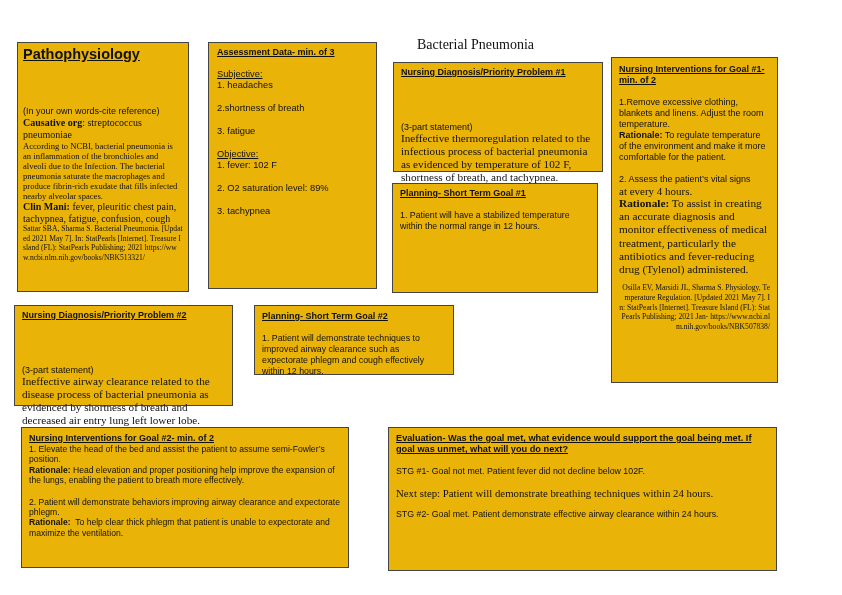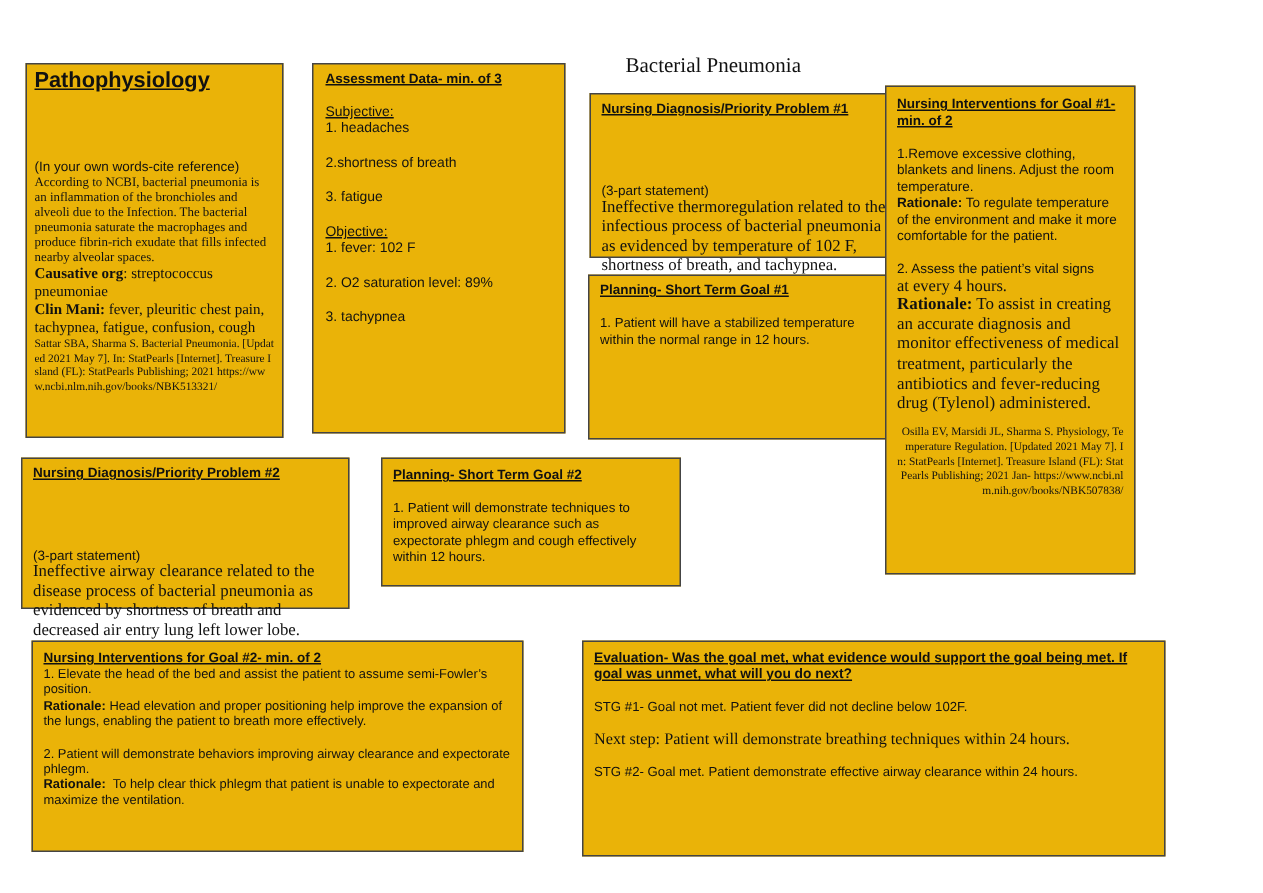--- a/index.html
+++ b/index.html
@@ -14,22 +14,22 @@
   b { font-weight:bold; }
 </style>
 </head>
 <body>
 
 <div class="title">Bacterial Pneumonia</div>
 
 <div class="box" style="left:17px;top:42px;width:172px;height:250px;padding:3px 5px;">
   <span class="sans" style="display:block;font-weight:bold;text-decoration:underline;font-size:14.5px;line-height:16px;">Pathophysiology</span>
   <span class="sub">(In your own words-cite reference)</span>
+  <span class="serif p" style="font-size:10px;line-height:12px;margin-top:1px;"><b>Causative org</b><span>: streptococcus pneumoniae</span></span>
   <span class="serif p" style="font-size:8.6px;line-height:10px;">According to NCBI, bacterial pneumonia is an inflammation of the bronchioles and alveoli due to the Infection. The bacterial pneumonia saturate the macrophages and produce fibrin-rich exudate that fills infected nearby alveolar spaces.</span>
-  <span class="serif p" style="font-size:10px;line-height:12px;margin-top:1px;"><b>Causative org</b><span>: streptococcus pneumoniae</span></span>
   <span class="serif p" style="font-size:10px;line-height:11.5px;"><b>Clin Mani:</b><span> fever, pleuritic chest pain, tachypnea, fatigue, confusion, cough</span></span>
   <span class="serif p" style="font-size:7.6px;line-height:9.5px;word-break:break-all;">Sattar SBA, Sharma S. Bacterial Pneumonia. [Updated 2021 May 7]. In: StatPearls [Internet]. Treasure Island (FL): StatPearls Publishing; 2021 https://www.ncbi.nlm.nih.gov/books/NBK513321/</span>
 </div>
 
 <div class="box" style="left:208px;top:42px;width:169px;height:247px;padding:4px 8px;">
   <span class="hd" style="font-size:9px;">Assessment Data- min. of 3</span>
   <div class="sans" style="font-size:9.3px;line-height:11px;margin-top:11px;">
     <span class="p" style="text-decoration:underline;">Subjective:</span>
     <span class="p">1. headaches</span>
     <span class="p" style="margin-top:12px;">2.shortness of breath</span>
@@ -45,39 +45,39 @@
   <span class="hd" style="font-size:9px;">Nursing Diagnosis/Priority Problem #1</span>
   <span class="sub">(3-part statement)</span>
   <span class="serif p" style="font-size:11.2px;line-height:13px;">Ineffective thermoregulation related to the infectious process of bacterial pneumonia as evidenced by temperature of 102 F, shortness of breath, and tachypnea.</span>
 </div>
 
 <div class="box" style="left:392px;top:183px;width:206px;height:110px;padding:4px 7px;">
   <span class="hd" style="font-size:9px;">Planning- Short Term Goal #1</span>
   <span class="sans p" style="font-size:8.8px;line-height:11px;margin-top:11px;">1. Patient will have a stabilized temperature within the normal range in 12 hours.</span>
 </div>
 
-<div class="box" style="left:590px;top:57px;width:167px;height:326px;padding:6px 7px;">
+<div class="box" style="left:611px;top:57px;width:167px;height:326px;padding:6px 7px;">
   <span class="hd" style="font-size:9px;">Nursing Interventions for Goal #1- min. of 2</span>
   <div class="sans" style="font-size:9px;line-height:11px;margin-top:11px;">
     <span class="p">1.Remove excessive clothing, blankets and linens. Adjust the room temperature.</span>
     <span class="p"><b>Rationale:</b><span> To regulate temperature of the environment and make it more comfortable for the patient.</span></span>
     <span class="p" style="margin-top:11px;">2. Assess the patient’s vital signs</span>
   </div>
   <span class="serif p" style="font-size:11px;line-height:12px;">at every 4 hours.</span>
   <span class="serif p" style="font-size:11.3px;line-height:13.2px;"><b>Rationale:</b><span> To assist in creating an accurate diagnosis and monitor effectiveness of medical treatment, particularly the antibiotics and fever-reducing drug (Tylenol) administered.</span></span>
   <span class="serif p" style="font-size:7.6px;line-height:9.7px;margin-top:7px;word-break:break-all;text-align:right;">Osilla EV, Marsidi JL, Sharma S. Physiology, Temperature Regulation. [Updated 2021 May 7]. In: StatPearls [Internet]. Treasure Island (FL): StatPearls Publishing; 2021 Jan- https://www.ncbi.nlm.nih.gov/books/NBK507838/</span>
 </div>
 
 <div class="box" style="left:14px;top:305px;width:219px;height:101px;padding:4px 7px;">
   <span class="hd" style="font-size:9px;">Nursing Diagnosis/Priority Problem #2</span>
   <span class="sub">(3-part statement)</span>
   <span class="serif p" style="font-size:11.2px;line-height:13px;">Ineffective airway clearance related to the disease process of bacterial pneumonia as evidenced by shortness of breath and decreased air entry lung left lower lobe.</span>
 </div>
 
-<div class="box" style="left:254px;top:305px;width:200px;height:86px;padding:5px 7px;">
+<div class="box" style="left:254px;top:305px;width:200px;height:70px;padding:5px 7px;">
   <span class="hd" style="font-size:9px;">Planning- Short Term Goal #2</span>
   <span class="sans p" style="font-size:8.8px;line-height:11px;margin-top:11px;">1. Patient will demonstrate techniques to improved airway clearance such as expectorate phlegm and cough effectively within 12 hours.</span>
 </div>
 
 <div class="box" style="left:21px;top:427px;width:328px;height:141px;padding:5px 7px;">
   <span class="hd" style="font-size:9px;">Nursing Interventions for Goal #2- min. of 2</span>
   <div class="sans" style="font-size:8.6px;line-height:10.4px;">
     <span class="p">1. Elevate the head of the bed and assist the patient to assume semi-Fowler’s position.</span>
     <span class="p"><b>Rationale:</b><span> Head elevation and proper positioning help improve the expansion of the lungs, enabling the patient to breath more effectively.</span></span>
     <span class="p" style="margin-top:11px;">2. Patient will demonstrate behaviors improving airway clearance and expectorate phlegm.</span>

